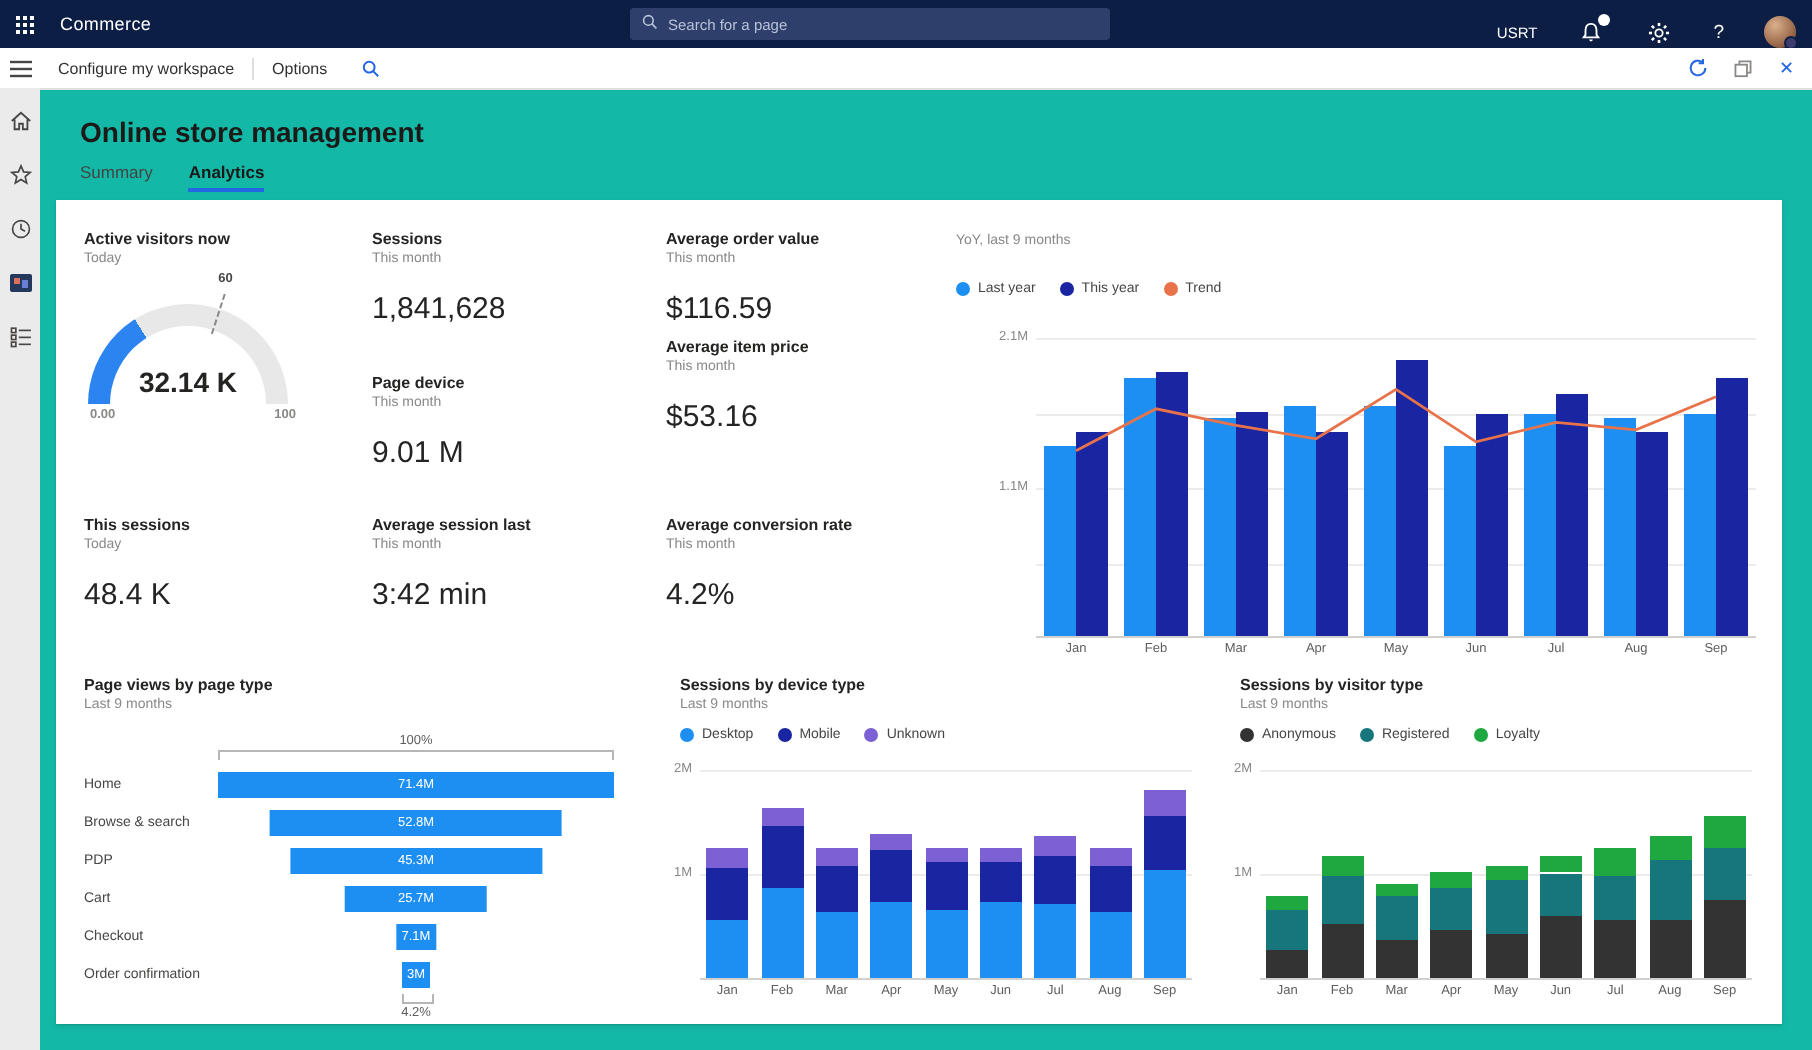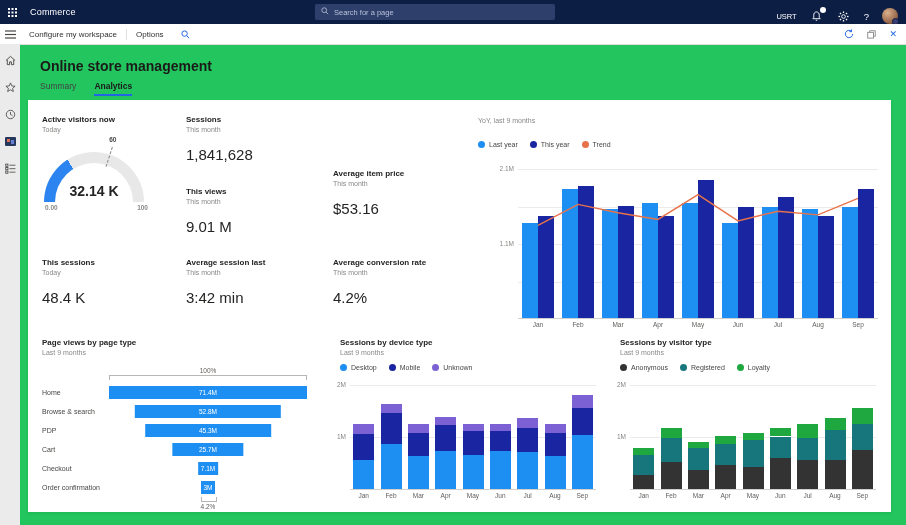--- a/index.html
+++ b/index.html
@@ -1,25 +1,25 @@
 <!DOCTYPE html>
 <html><head>
 <meta charset="utf-8">
 <style>
   html,body{margin:0;padding:0;}
-  .screen{position:relative;width:906px;height:525px;overflow:hidden;background:#22c55e;
+  .screen{position:relative;width:906px;height:525px;overflow:hidden;background:#14b8a6;
           font-family:"Liberation Sans",sans-serif;color:#252423;}
   
   .topbar{position:absolute;left:0;top:0;width:906px;height:24px;background:#0d1e45;display:flex;align-items:center;}
   .waffle{width:24px;height:24px;display:flex;align-items:center;justify-content:center;cursor:pointer;}
   .appname{color:#fff;font-size:9px;margin-left:6px;letter-spacing:.2px;}
   .searchbox{position:absolute;left:315px;top:4px;width:240px;height:16px;background:#2d3f6a;border-radius:2px;
              display:flex;align-items:center;gap:5px;padding:0 6px;box-sizing:border-box;}
   .searchbox span{font-size:7.5px;color:#b9c2d9;}
-  .top-right{position:absolute;right:8px;top:4px;height:24px;display:flex;align-items:center;gap:13px;}
+  .top-right{position:absolute;right:8px;top:4px;height:24px;display:flex;align-items:center;gap:20px;}
   .env{color:#fff;font-size:7.5px;}
   .top-ic{position:relative;display:flex;align-items:center;justify-content:center;width:14px;height:14px;cursor:pointer;}
   .badge{position:absolute;top:-2px;right:-2px;width:6px;height:6px;border-radius:50%;background:#fff;}
   .help{color:#fff;font-size:9.5px;cursor:pointer;}
   .avatar{width:16px;height:16px;border-radius:50%;background:radial-gradient(circle at 35% 30%,#d9b08c,#8c5a3f 75%);
           position:relative;cursor:pointer;}
   .avatar::after{content:'';position:absolute;right:-1px;bottom:-1px;width:5px;height:5px;border-radius:50%;background:#3c3c6e;border:1px solid #0d1e45;}
   
   .cmdbar{position:absolute;left:0;top:24px;width:906px;height:20px;background:#fff;border-bottom:1px solid #e1dfdd;
           display:flex;align-items:center;}
@@ -234,22 +234,27 @@
         <div class="g-min">0.00</div>
         <div class="g-max">100</div>
       </div>
     </div>
 
     <div class="tile" style="left:158px;top:15px;">
       <div class="t-title">Sessions</div>
       <div class="t-period">This month</div>
       <div class="t-value">1,841,628</div>
     </div>
+    <div class="tile" style="left:305px;top:15px;">
+      <div class="t-title">Average order value</div>
+      <div class="t-period">This month</div>
+      <div class="t-value">$116.59</div>
+    </div>
     <div class="tile" style="left:158px;top:87px;">
-      <div class="t-title">This views</div>
+      <div class="t-title">Page device</div>
       <div class="t-period">This month</div>
       <div class="t-value">9.01 M</div>
     </div>
     <div class="tile" style="left:305px;top:69px;">
       <div class="t-title">Average item price</div>
       <div class="t-period">This month</div>
       <div class="t-value">$53.16</div>
     </div>
     <div class="tile" style="left:14px;top:158px;">
       <div class="t-title">This sessions</div>

